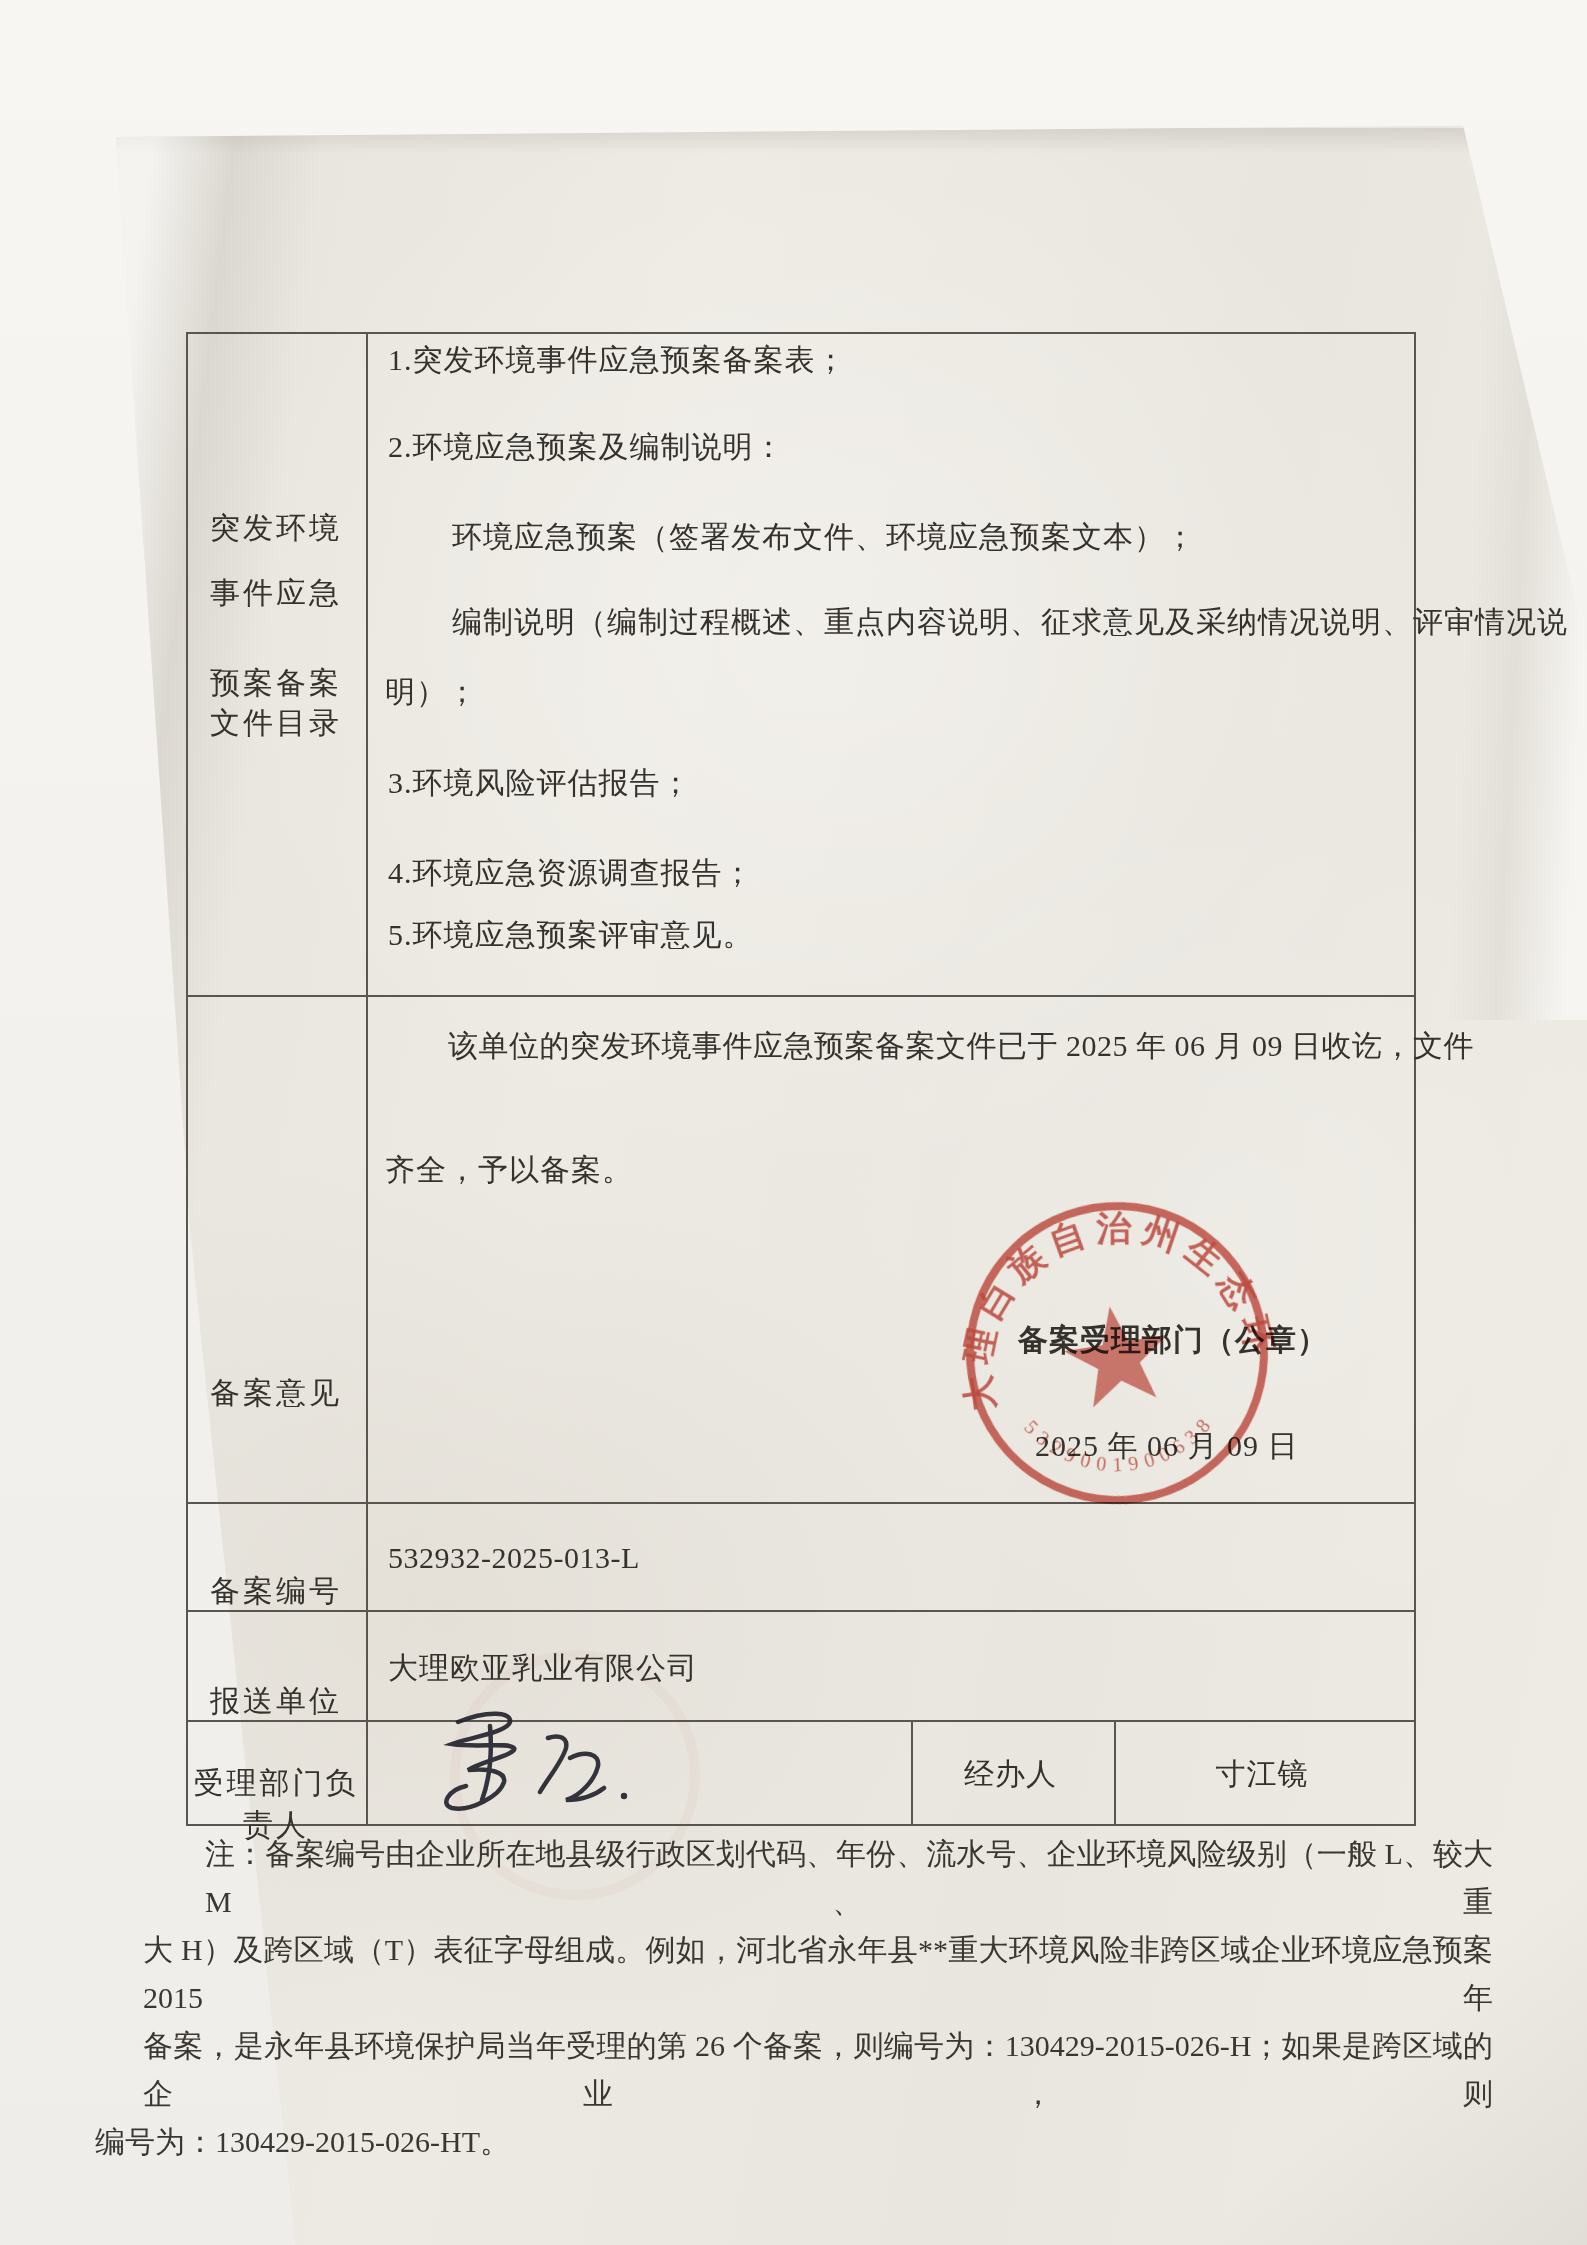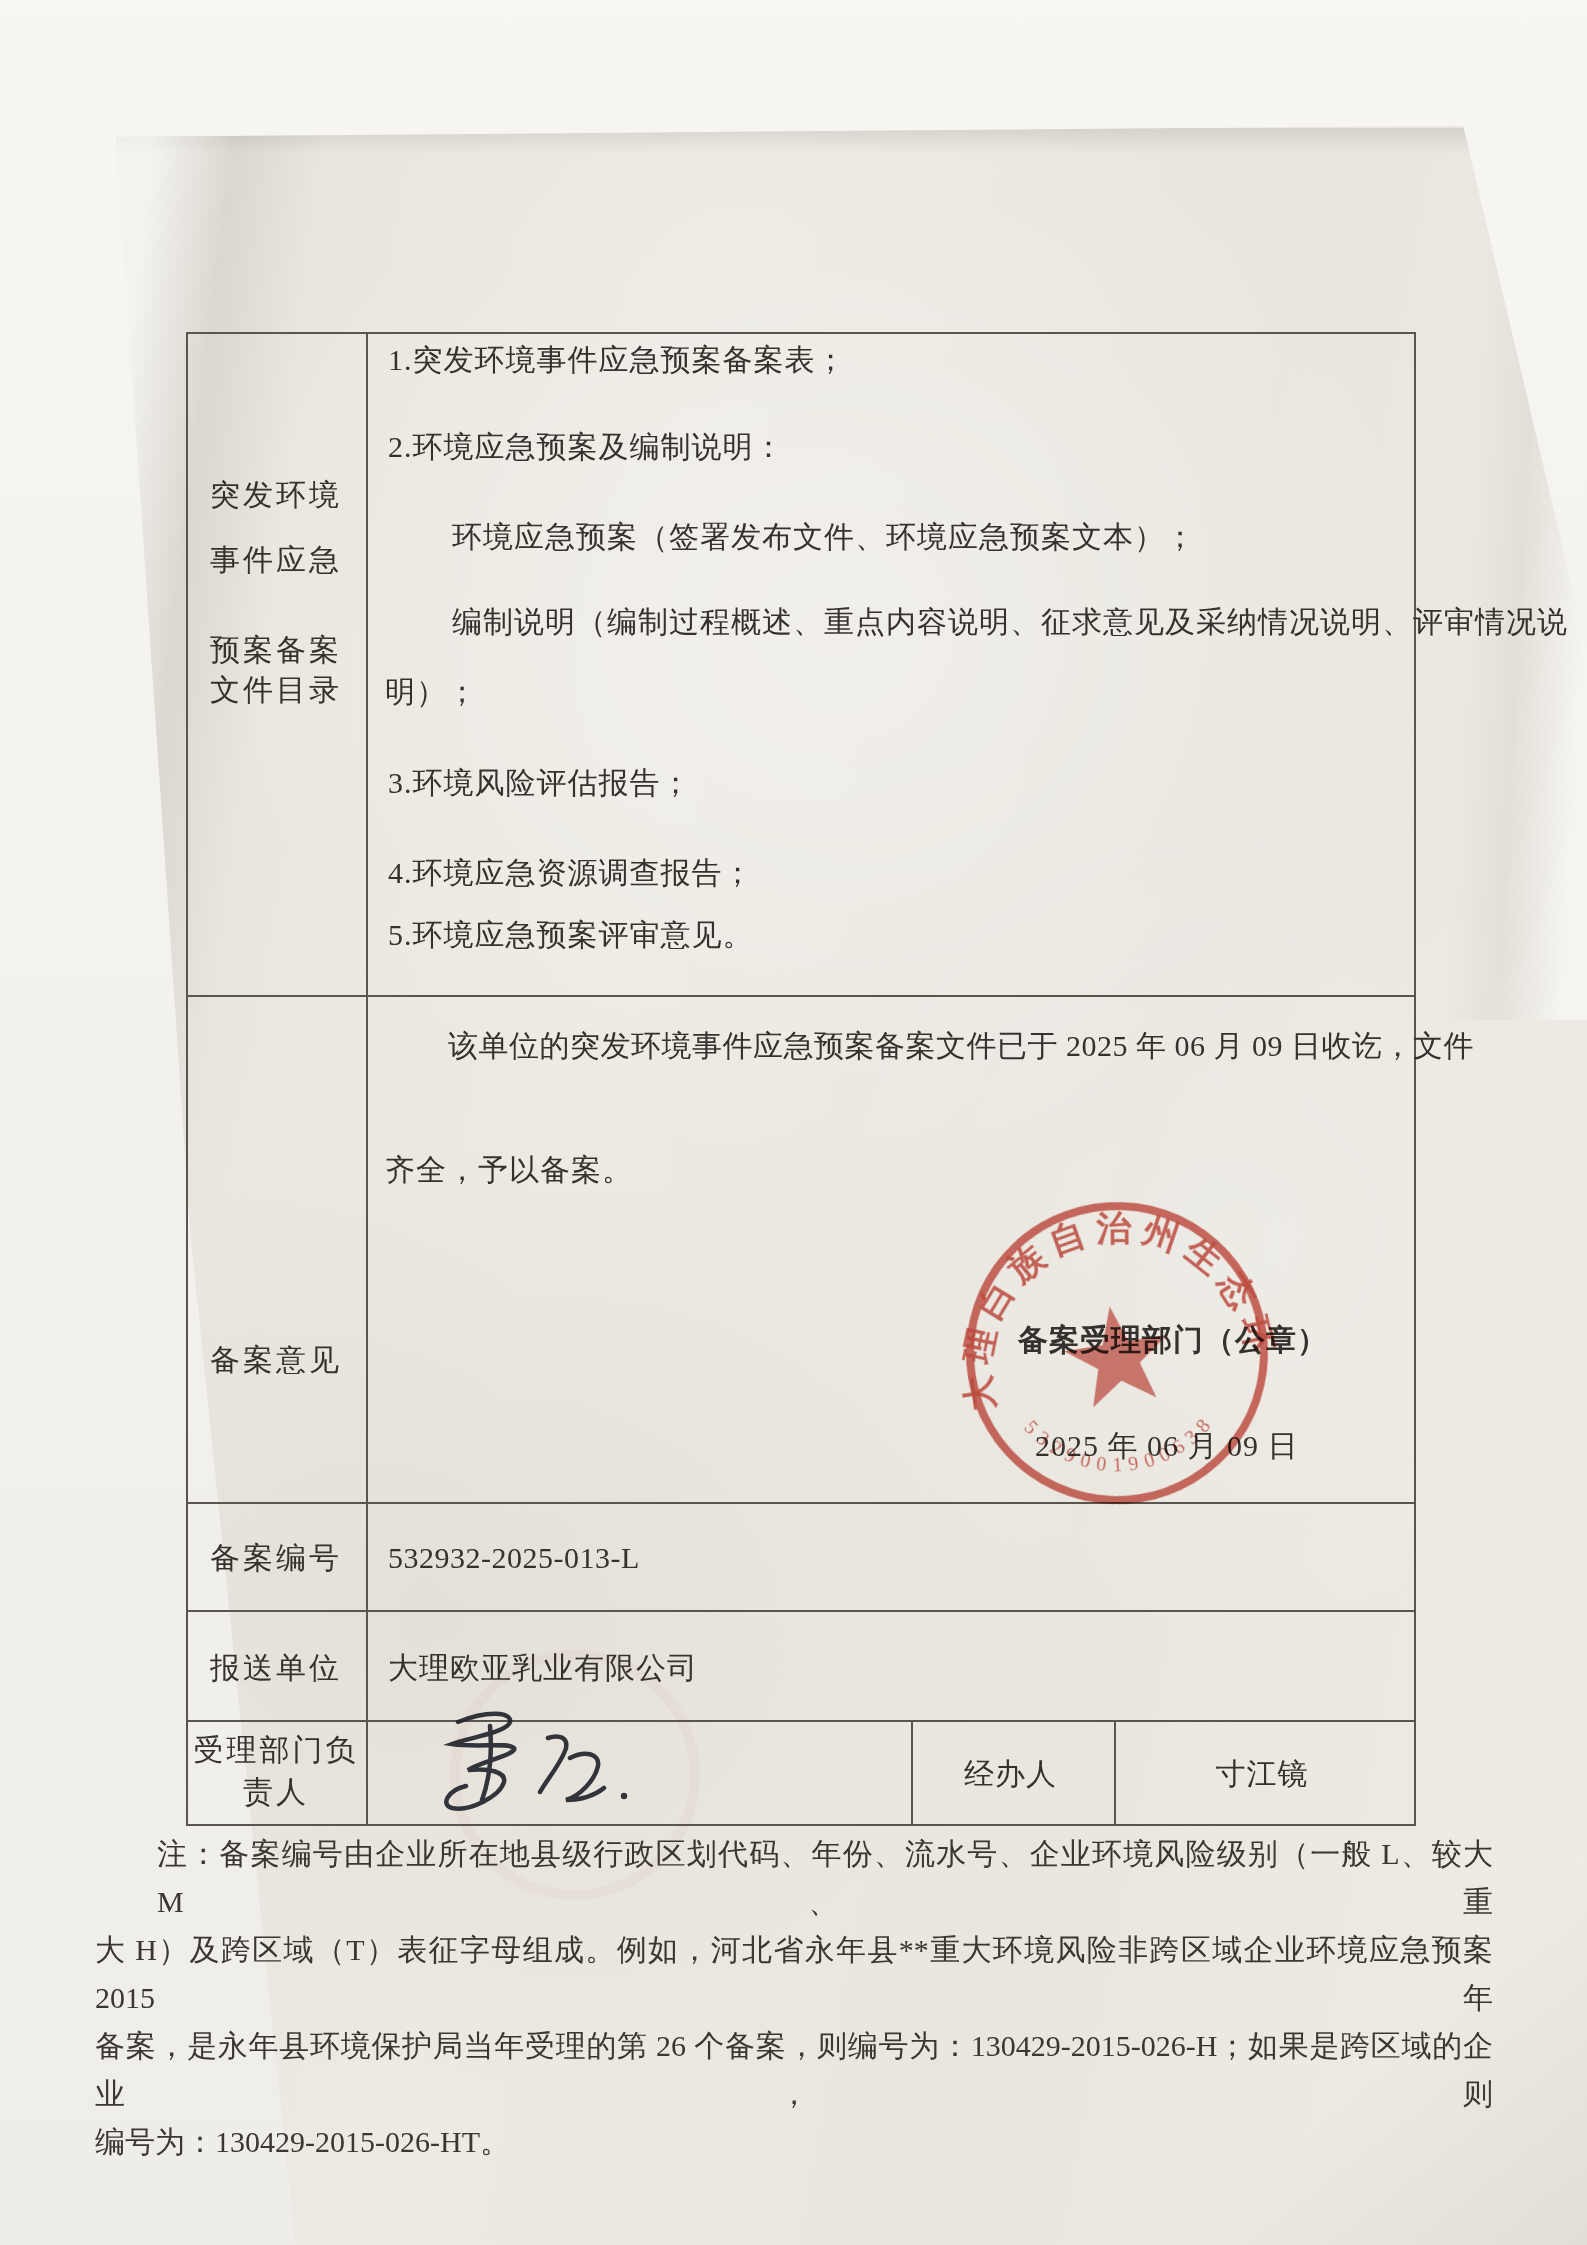--- a/index.html
+++ b/index.html
@@ -23,25 +23,25 @@
   .paper .fold-br{position:absolute;right:-40px;bottom:-30px;width:420px;height:420px;
          background:linear-gradient(315deg,rgba(150,144,136,.18),transparent 55%);}
   
   .tbl{position:absolute;left:186px;top:332px;width:1226px;height:1490px;
        border:2px solid #5a564f;}
   .hline{position:absolute;left:0;width:100%;height:2px;background:#5a564f;}
   .vline{position:absolute;top:0;width:2px;background:#5a564f;}
   
   .t{position:absolute;white-space:nowrap;font-size:30px;line-height:40px;
      letter-spacing:1px;color:#35322d;text-align:right;}
-  .lab{width:176px;text-align:center;letter-spacing:3px;}
+  .lab{width:176px;text-align:center;letter-spacing:3px;margin-top:33px;}
   .cell-c{text-align:center;font-family:Liberation Serif, serif;}
   .note{position:absolute;left:95px;top:1830px;width:1398px;font-size:30px;
         line-height:48px;color:#3a3732;}
-  .note .jl{text-align:justify;text-align-last:justify;}
+  .note .jl{text-align:justify;text-align-last:justify;margin-left:48px;}
   .note .l1{padding-left:62px;}
   
   .stamp{position:absolute;left:950px;top:1186px;width:334px;height:334px;
          mix-blend-mode:multiply;opacity:.9;filter:blur(.4px);
          transform:rotate(-9deg);}
   .ghost{position:absolute;mix-blend-mode:multiply;opacity:.55;}
   .sig{position:absolute;left:420px;top:1700px;width:230px;height:130px;}
 </style>
 </head>
 <body>

